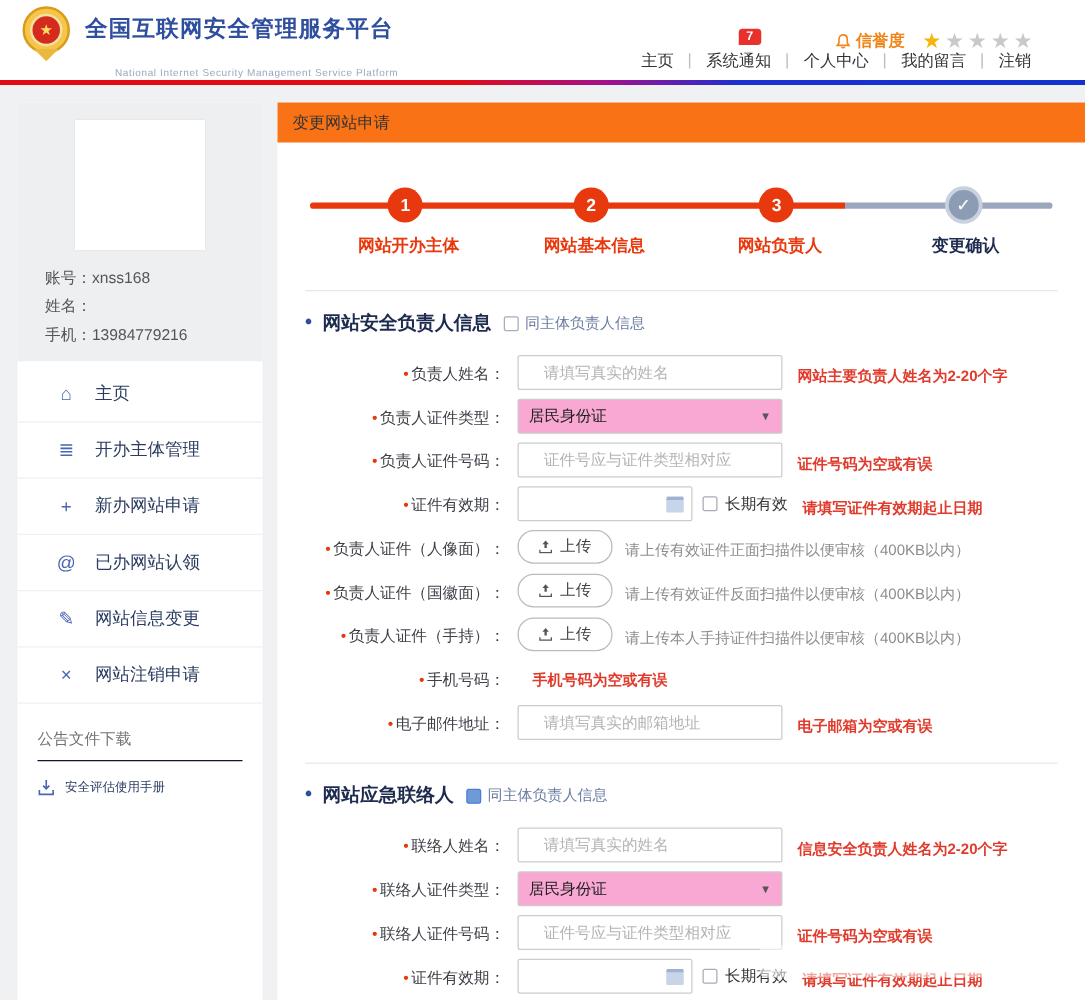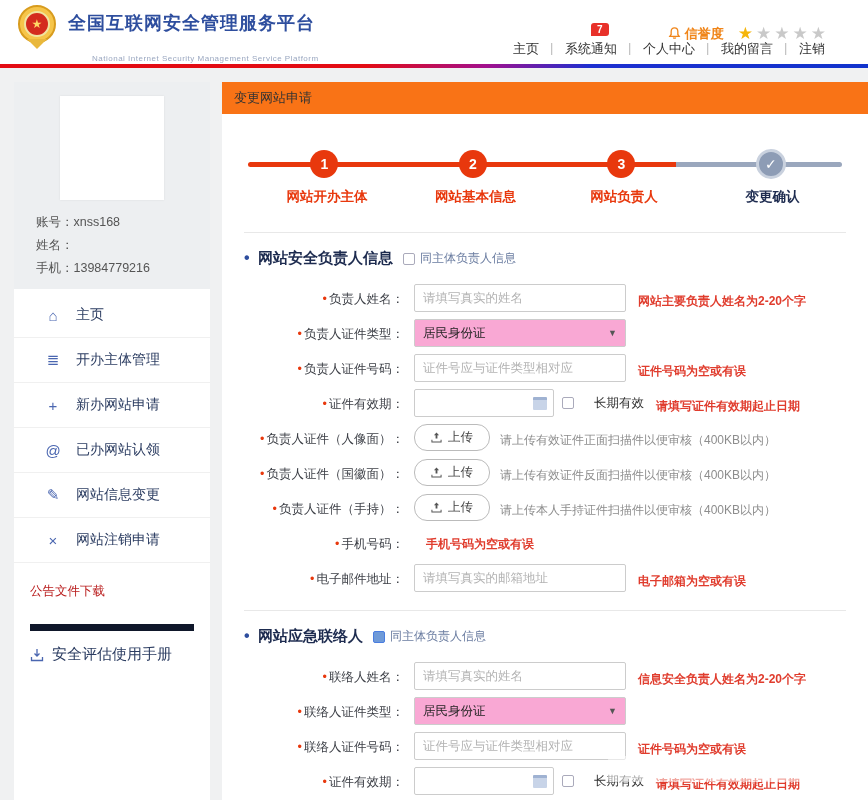--- a/index.html
+++ b/index.html
@@ -33,22 +33,22 @@
   .wrap { display:flex; padding:14px 0 0 14px; align-items:flex-start; }
   .sidebar { width:196px; background:#fff; min-height:786px; }
   .userbox { background:#edeff1; padding:14px 14px 12px; }
   .avatar { width:104px; height:104px; background:#fff; margin:0 auto 14px; box-shadow:0 0 2px rgba(0,0,0,.08); }
   .uline { font-size:12.5px; color:#555; margin:6px 0 0 8px; }
   .menu { padding-top:4px; }
   .menu-item { display:flex; align-items:center; gap:14px; padding:13px 0 13px 30px;
     border-bottom:1px solid #f0f0f0; font-size:14px; color:#2b3c61; cursor:pointer; }
   .menu-item .mi { width:18px; text-align:center; color:#4a66b0; font-size:15px; }
   .dl { padding:20px 16px 0; }
-  .dl-title { font-size:12.5px; color:#b91c1c; padding-bottom:24px; border-bottom:7px solid #0f172a; }
-  .dl-item { display:flex; align-items:center; gap:8px; font-size:15px; color:#2b3c61; margin-top:14px; cursor:pointer; }
+  .dl-title { font-size:12.5px; color:#737373; padding-bottom:8px; border-bottom:1px solid #0f172a; }
+  .dl-item { display:flex; align-items:center; gap:8px; font-size:10px; color:#2b3c61; margin-top:14px; cursor:pointer; }
   
   .main { flex:1; margin-left:12px; background:#fff; min-height:786px; }
   .page-title { background:#f97316; color:#333; font-size:13px; padding:7px 12px; }
   .panel { padding:18px 22px 0; }
   
   .steps { position:relative; height:80px; margin:10px 4px 6px; }
   .track { position:absolute; top:20px; left:0; right:0; height:5px; border-radius:3px;
     background:linear-gradient(90deg,#e8380d 0%,#e8380d 72%,#9aa7bd 72%,#9aa7bd 100%); }
   .node { position:absolute; top:8px; width:28px; height:28px; border-radius:50%;
     color:#fff; font-weight:bold; font-size:14px; display:flex; align-items:center; justify-content:center; }
@@ -63,35 +63,35 @@
   .sec-title { color:#1d2b4f; font-size:15px; font-weight:bold; position:relative; padding-left:14px; }
   .sec-title::before { content:"•"; color:#2e4e9e; position:absolute; left:0; font-size:16px; }
   .same { display:flex; align-items:center; gap:5px; font-size:12px; color:#6a7ca0; cursor:pointer; }
   .cb { width:12px; height:12px; border:1px solid #aab; border-radius:2px; background:#fff; display:inline-block; }
   .cb.checked { background:#6f9ad8; border-color:#4a7de0; }
   .form-row { display:flex; align-items:flex-start; margin-bottom:7px; min-height:28px; }
   .f-label { width:160px; text-align:right; font-size:12.5px; color:#3c3f46; padding-top:6px;
     position:relative; line-height:1.5; }
   .f-label::before { content:"•"; color:#e8380d; margin-right:2px; }
   .f-ctrl { display:flex; align-items:center; margin-left:10px; flex-wrap:nowrap; }
-  .tinput { width:212px; height:28px; border:1px solid #ccc; border-radius:2px; padding:0 8px;
+  .tinput { width:212px; height:28px; border:1px solid #ccc; border-radius:2px; padding:0 20px;
     font-size:12.5px; color:#333; font-family:inherit; }
   .tinput::placeholder { color:#b3b3b3; }
   .selectbox { width:212px; height:28px; border:1px solid #ccc; border-radius:2px; padding:0 8px;
     font-size:12.5px; color:#222; display:flex; align-items:center; justify-content:space-between;
     background:#f9a8d4; cursor:pointer; }
   .selectbox .arrow { color:#555; font-size:9px; }
   .dateinput { width:140px; height:28px; border:1px solid #ccc; border-radius:2px; position:relative;
     display:flex; align-items:center; justify-content:flex-end; padding-right:6px; cursor:text; background:#fff; }
   .cal { width:14px; height:13px; background:#c8d4e8; border-top:3px solid #9fb2d2; border-radius:1px; }
   .hint { color:#e03c2d; font-size:12px; font-weight:bold; margin-left:12px; padding-top:7px; white-space:nowrap; }
   .upload-btn { display:inline-flex; align-items:center; gap:6px; border:1px solid #bbb; border-radius:13px;
     padding:4px 16px; font-size:12.5px; color:#444; background:#fff; cursor:pointer; }
   .updesc { font-size:12px; color:#8d8d8d; margin-left:10px; padding-top:6px; white-space:nowrap; }
-  .valid-cb { display:flex; align-items:center; gap:20px; margin-left:8px; font-size:12.5px; color:#333; cursor:pointer; padding-top:0; }
+  .valid-cb { display:flex; align-items:center; gap:6px; margin-left:8px; font-size:12.5px; color:#333; cursor:pointer; padding-top:0; }
   .watermark { position:absolute; right:10px; bottom:18px; width:250px; height:26px;
     background:rgba(255,255,255,.55); border-radius:4px; }
   .pagewrap { position:relative; width:868px; height:800px; }
 </style>
 </head>
 <body>
 
 <div class="pagewrap">
 
   <div class="header">

